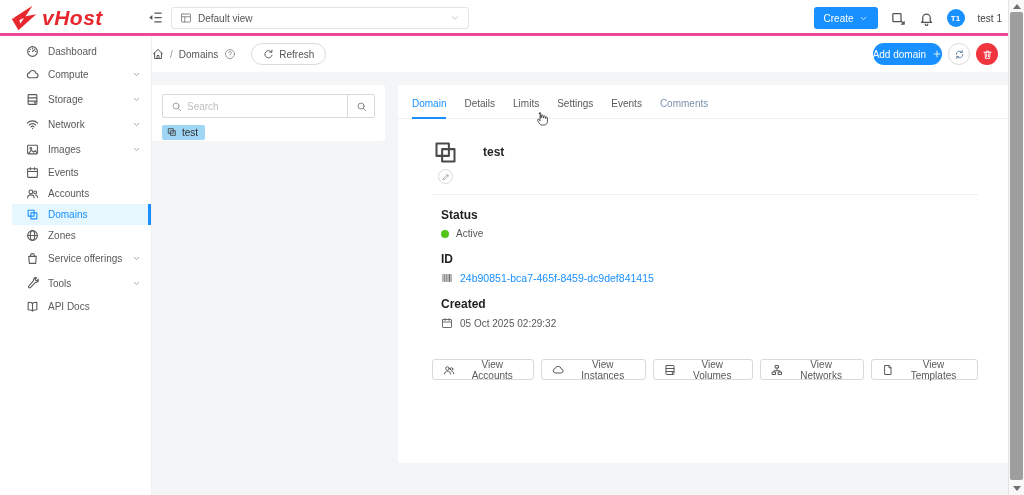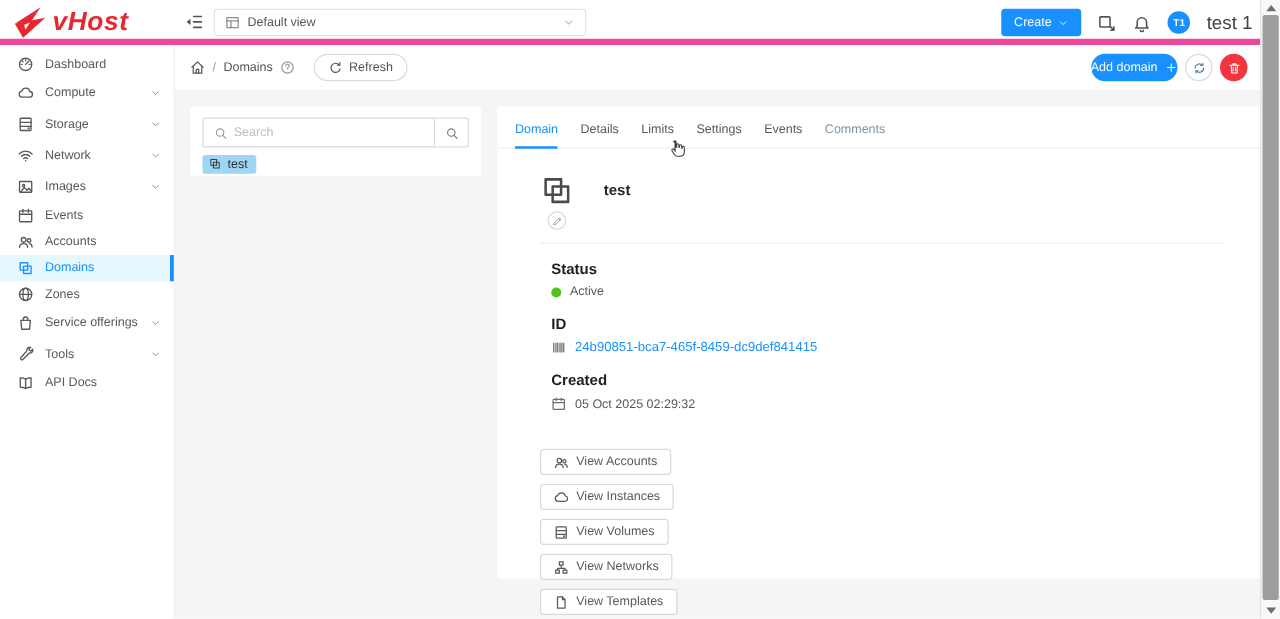--- a/index.html
+++ b/index.html
@@ -8,60 +8,60 @@
   .ic { display:inline-flex; align-items:center; justify-content:center; flex:0 0 auto; }
   .ic svg { width:100%; height:100%; fill:none; stroke:currentColor; stroke-width:2;
     stroke-linecap:round; stroke-linejoin:round; }
   .ic13 { width:13px; height:13px; }
   .ic12 { width:12px; height:12px; }
   .ic11 { width:11px; height:11px; }
   .ic10 { width:10px; height:10px; }
 
   
   .topbar { position:absolute; left:0; top:0; width:1024px; height:36px; background:#fff;
-    border-bottom:5px solid #ec4899; z-index:5; }
+    border-bottom:3px solid #ec4899; z-index:5; }
   .logo { position:absolute; left:10px; top:3px; display:flex; align-items:center; gap:2px; }
   .logo-mark { width:30px; height:30px; }
   .logo-text { font-size:21px; font-weight:800; font-style:italic; letter-spacing:.5px;
     color:var(--brand); }
   .fold { position:absolute; left:148px; top:10px; width:15px; height:15px; color:#555; cursor:pointer; }
   .view-select { position:absolute; left:171px; top:7px; width:298px; height:22px;
     border:1px solid #e4e4e4; border-radius:3px; display:flex; align-items:center;
     gap:6px; padding:0 8px; font-size:10px; color:#555; background:#fff; cursor:pointer; }
   .view-select .chev { margin-left:auto; color:#b9b9b9; }
   .top-right { position:absolute; right:22px; top:0; height:36px; display:flex;
     align-items:center; gap:13px; }
   .create-btn { display:flex; align-items:center; gap:5px; height:22px; padding:0 10px;
     background:var(--accent); color:#fff; border:none; border-radius:3px; font-size:10px;
     font-family:inherit; cursor:pointer; }
   .tool-ic { width:15px; height:15px; color:#545454; cursor:pointer; }
   .avatar { width:18px; height:18px; border-radius:50%; background:var(--accent); color:#fff;
     font-size:8px; font-weight:bold; display:flex; align-items:center; justify-content:center; cursor:pointer; }
-  .user-name { font-size:15px; color:#434343; }
+  .user-name { font-size:10px; color:#434343; }
 
   
   .crumbbar { position:absolute; left:140px; top:36px; width:868px; height:36px; background:#fff;
     display:flex; align-items:center; padding:0 10px 0 12px; }
   .crumb-sep { color:#9a9a9a; margin:0 6px; font-size:10px; }
   .crumb-label { font-size:10px; color:#555; }
   .help-ic { width:12px; height:12px; color:#9a9a9a; margin-left:6px; cursor:pointer; }
   .refresh-pill { display:flex; align-items:center; gap:5px; height:22px; padding:0 11px;
     margin-left:15px; border:1px solid #dcdcdc; border-radius:11px; background:#fff;
     font-size:10px; color:#555; font-family:inherit; cursor:pointer; }
   .crumb-right { margin-left:auto; display:flex; align-items:center; gap:6px; }
   .add-pill { display:flex; align-items:center; gap:6px; height:22px; padding:0 0;
     background:var(--accent); color:#fff; border:none; border-radius:11px; font-size:10px;
     font-family:inherit; cursor:pointer; }
   .circle-btn { width:22px; height:22px; border-radius:50%; display:flex; align-items:center;
     justify-content:center; cursor:pointer; }
   .sync-btn { background:#fff; border:1px solid #dcdcdc; color:#5b7d9e; }
   .del-btn { background:var(--danger); border:none; color:#fff; }
 
   
-  .sidebar { position:absolute; left:0; top:36px; width:140px; height:459px; background:#fff;
+  .sidebar { position:absolute; left:12px; top:36px; width:140px; height:459px; background:#fff;
     border-right:1px solid #f0f0f0; padding-top:5px; z-index:2; }
   .side-item { position:relative; display:flex; align-items:center; gap:9px; height:21px;
     padding-left:14px; font-size:10px; color:#595959; cursor:pointer; }
   .side-item.grp { height:25px; }
   .side-item .chev { position:absolute; right:10px; width:9px; height:9px; color:#8c8c8c; }
   .side-item.active { background:var(--sel-bg); color:var(--accent); }
   .side-item.active::after { content:""; position:absolute; right:0; top:0; bottom:0;
     width:3px; background:var(--accent); }
 
   
@@ -101,21 +101,21 @@
     background:#fff; color:#8c8c8c; display:flex; align-items:center; justify-content:center;
     margin:3px 0 0 6px; cursor:pointer; }
   .edit-btn .ic { width:8px; height:8px; }
   .divider { border:none; border-top:1px solid #f0f0f0; margin:10px 0 0 0; }
   .f-label { font-size:12px; font-weight:bold; color:#1f1f1f; margin:13px 0 0 9px; }
   .f-value { display:flex; align-items:center; gap:7px; font-size:10px; color:#595959;
     margin:6px 0 0 9px; }
   .f-value .ic { color:#6e6e6e; }
   .dot { width:8px; height:8px; border-radius:50%; background:var(--green); }
   .link { color:var(--accent); cursor:pointer; font-size:10.5px; }
-  .actions { margin-top:30px; display:flex; flex-direction:column; align-items:flex-start; gap:7px; }
+  .actions { margin-top:30px; display:flex; flex-direction:row; align-items:flex-start; gap:7px; }
   .act-btn { display:flex; align-items:center; gap:6px; height:21px; padding:0 10px;
     border:1px solid #d9d9d9; border-radius:3px; background:#fff; font-size:10px;
     color:#595959; font-family:inherit; cursor:pointer; }
   .act-btn .ic { color:#5a5a5a; }
 
   
   .cursor { position:absolute; left:533px; top:110px; width:16px; height:17px; z-index:9;
     pointer-events:none; }
   .scrollbar { position:absolute; right:0; top:0; width:16px; height:495px; background:#f8f8f8;
     border-left:1px solid #e4e4e4; z-index:10; }

